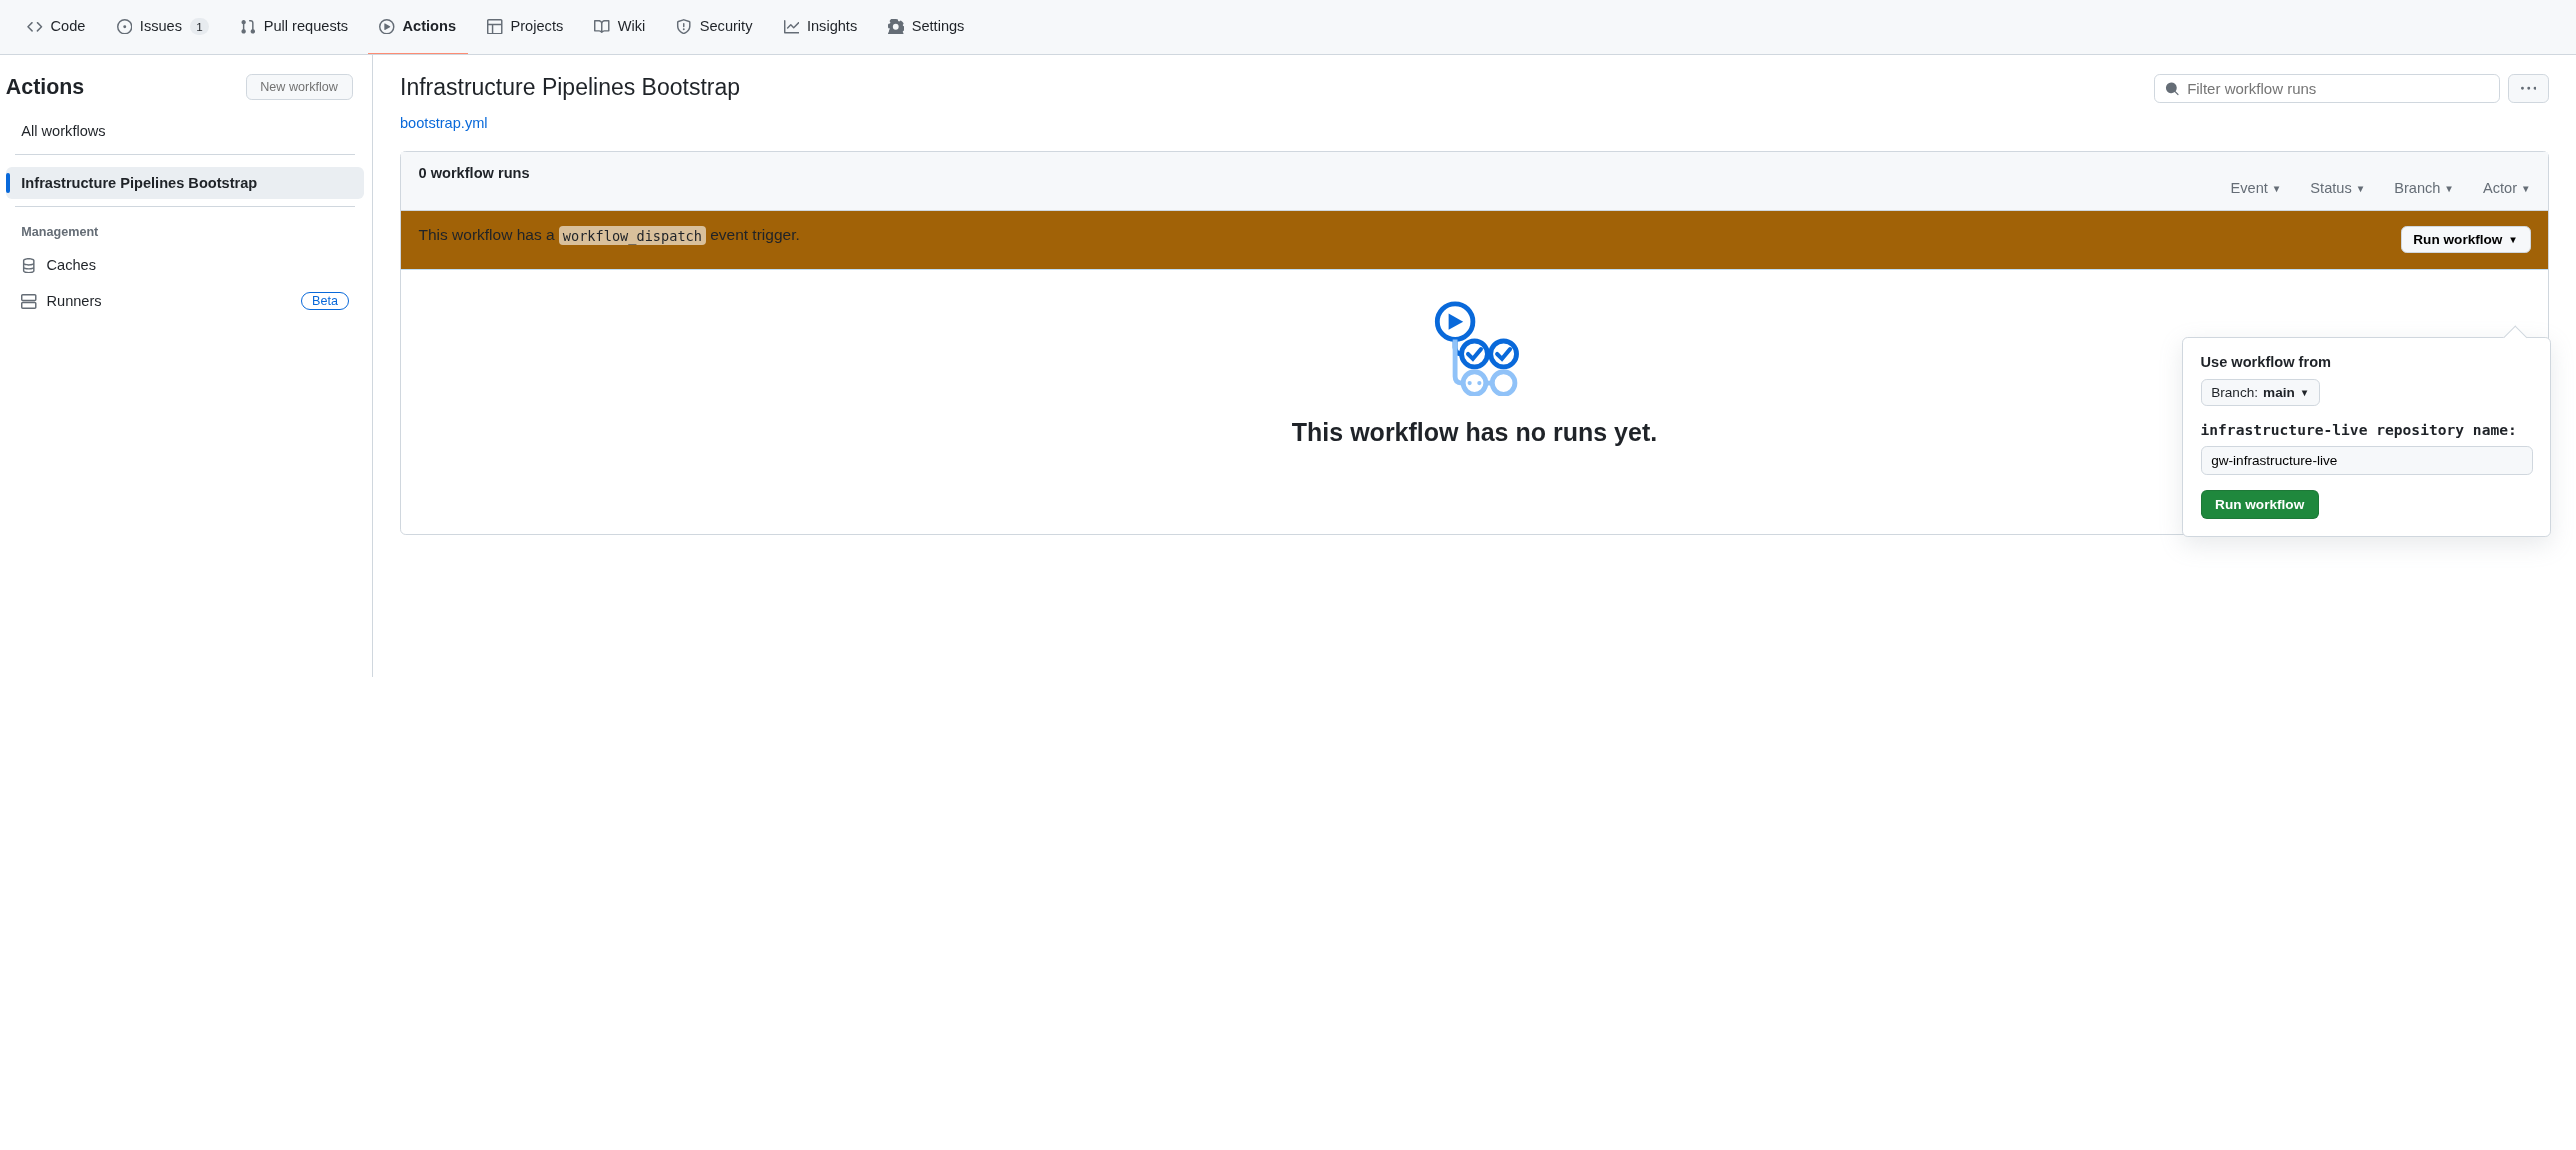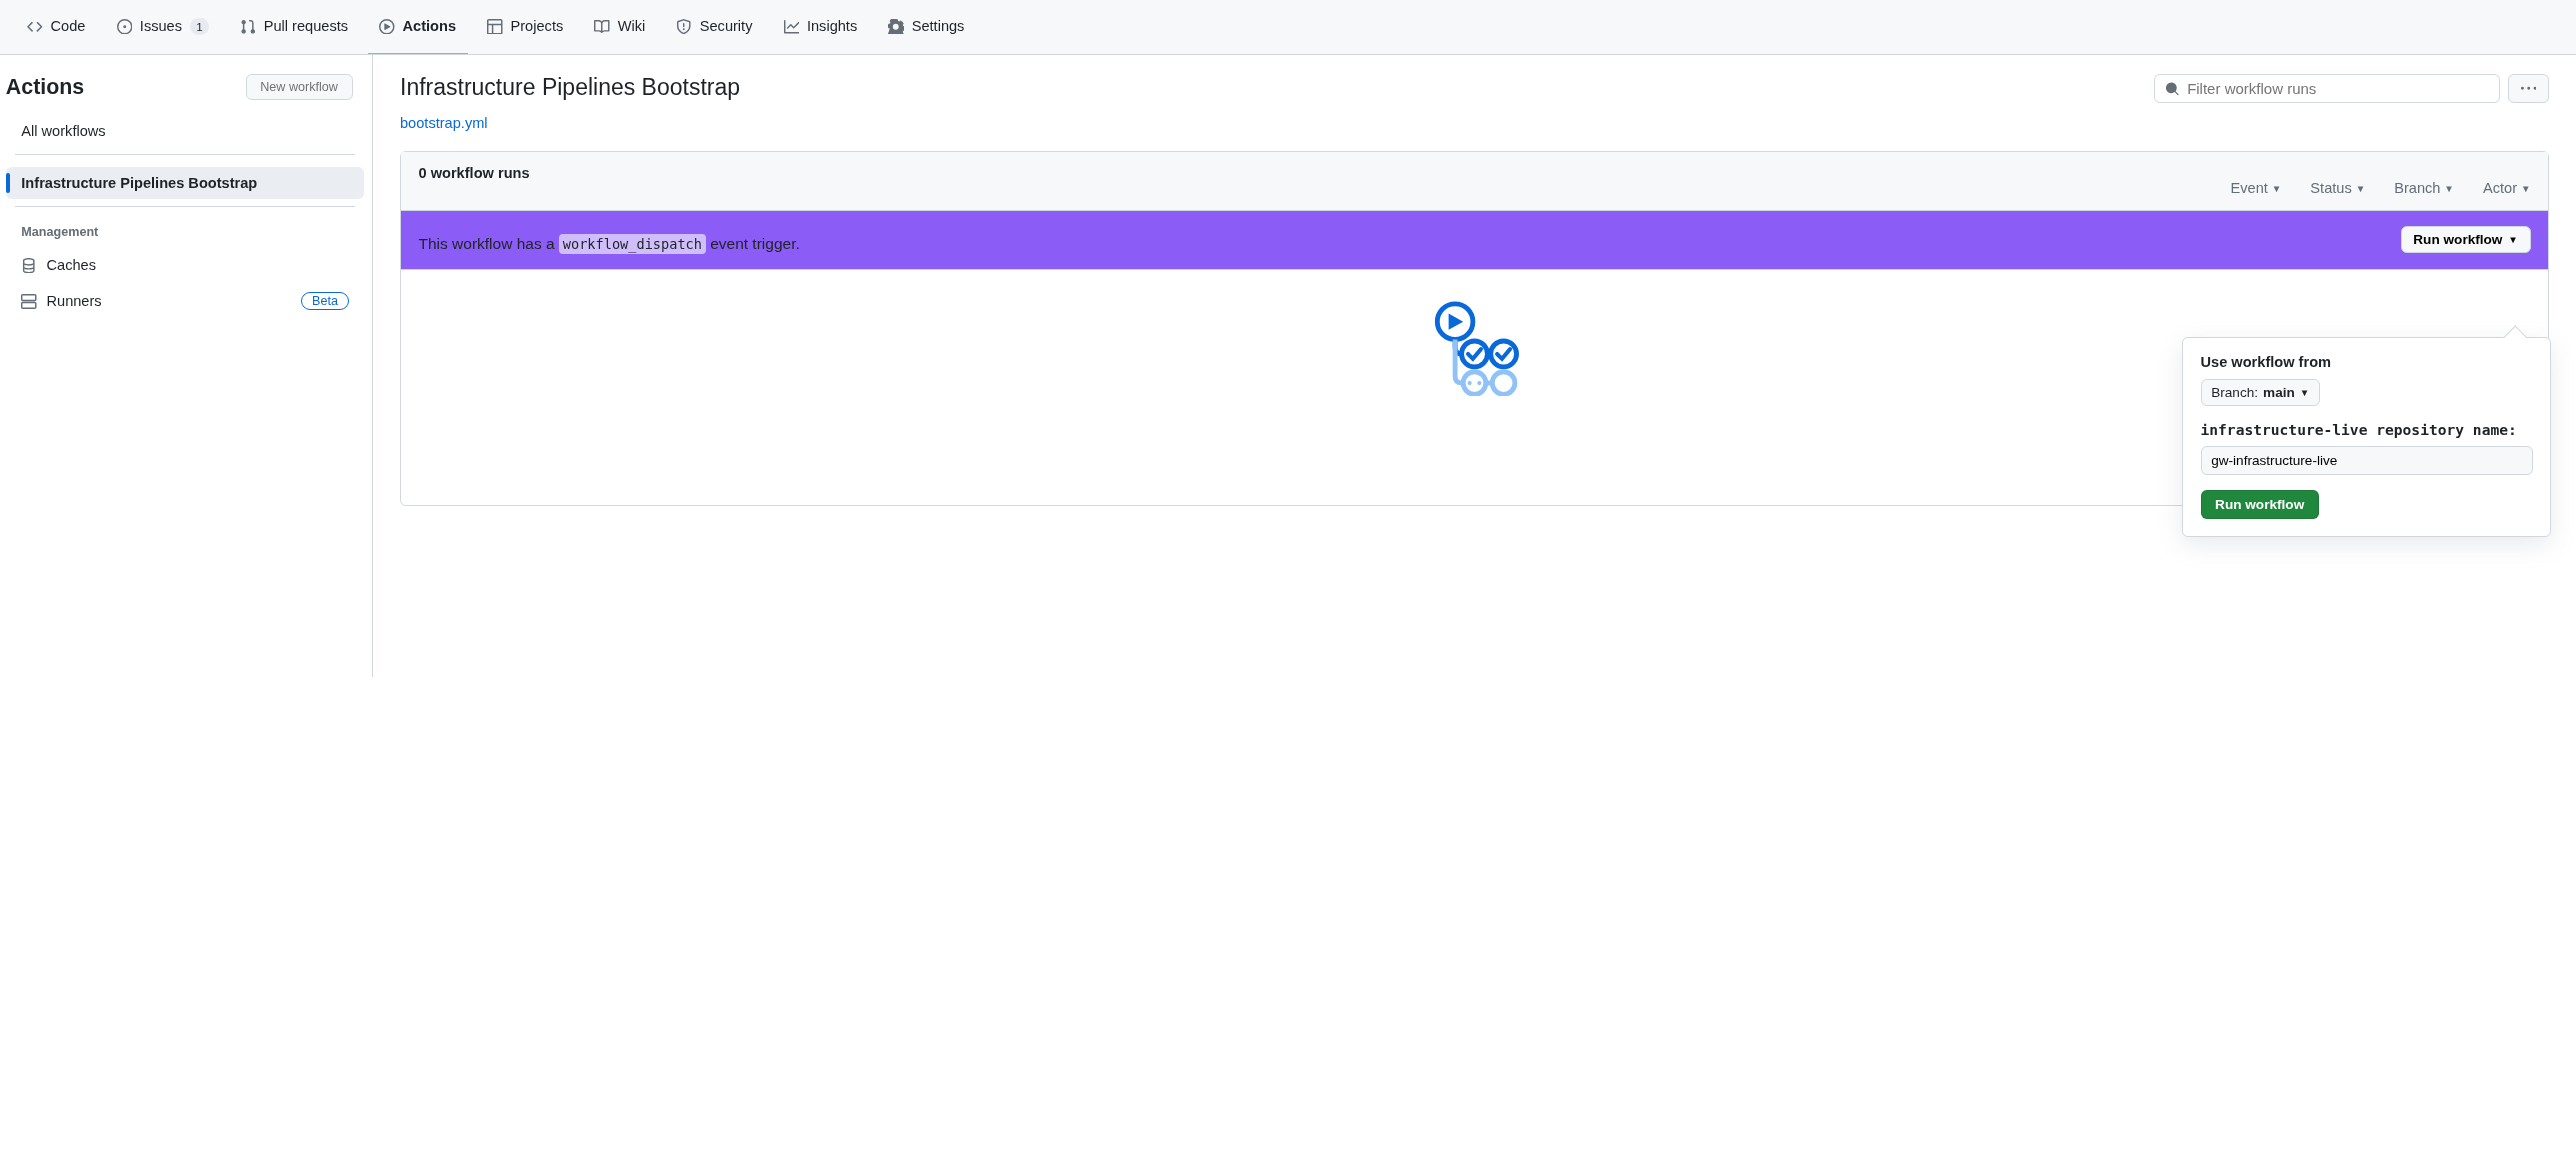--- a/index.html
+++ b/index.html
@@ -148,25 +148,25 @@
   padding: 13.6px 17.5px;
   display: flex;
   align-items: flex-start;
   justify-content: space-between;
   font-size: 14.6px;
 }
 .runs-count { font-weight: 600; }
 .filters { display: flex; gap: 29px; color: #656d76; font-size: 14.6px; margin-top: 15px; }
 .filter-item { display: flex; align-items: center; gap: 3.9px; cursor: pointer; }
 .dispatch-banner {
-  background: #8b5cf6;
+  background: #a16207;
   border-bottom: 1px solid #bedcf3;
   padding: 15.5px 17.5px;
   display: flex;
-  align-items: flex-end;
+  align-items: flex-start;
   justify-content: space-between;
   font-size: 15.5px;
   position: relative;
 }
 .dispatch-banner code {
   font-family: ui-monospace, SFMono-Regular, Menlo, monospace;
   background: #ffffff99;
   border-radius: 3.9px;
   padding: 1.9px 3.9px;
   font-size: 13.6px;
@@ -403,20 +403,21 @@
         <path d="M44 34 l3 3 l5 -6" fill="none" stroke="#0969da" stroke-width="2.5" stroke-linecap="round"></path>
         <path d="M18 25 v5 q0 4 4 4 h0" fill="none" stroke="#0969da" stroke-width="3"></path>
         <path d="M38 34 h2" fill="none" stroke="#0969da" stroke-width="3"></path>
         <circle cx="30" cy="52" r="7" fill="none" stroke="#90c2f8" stroke-width="3"></circle>
         <circle cx="27" cy="52" r="1.3" fill="#90c2f8"></circle>
         <circle cx="33" cy="52" r="1.3" fill="#90c2f8"></circle>
         <circle cx="48" cy="52" r="7" fill="none" stroke="#90c2f8" stroke-width="3"></circle>
         <path d="M18 25 v23 q0 4 4 4 h1" fill="none" stroke="#90c2f8" stroke-width="3"></path>
         <path d="M37 52 h4" fill="none" stroke="#90c2f8" stroke-width="3"></path>
       </svg>
+      <h2 class="empty-title">This workflow has no runs yet.</h2>
     </div>
   </div>
 
   <div class="popover">
     <div class="popover-label">Use workflow from</div>
     <div class="branch-select">
       <span>Branch: </span>
           <strong>main</strong>
       <span class="caret">▼</span>
     </div>

